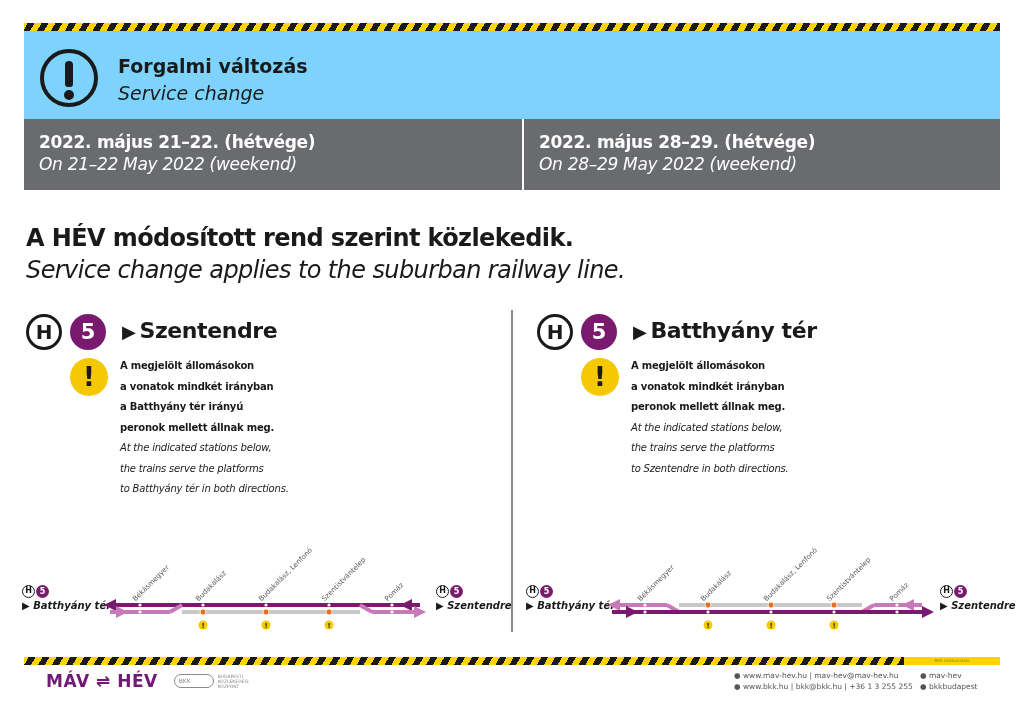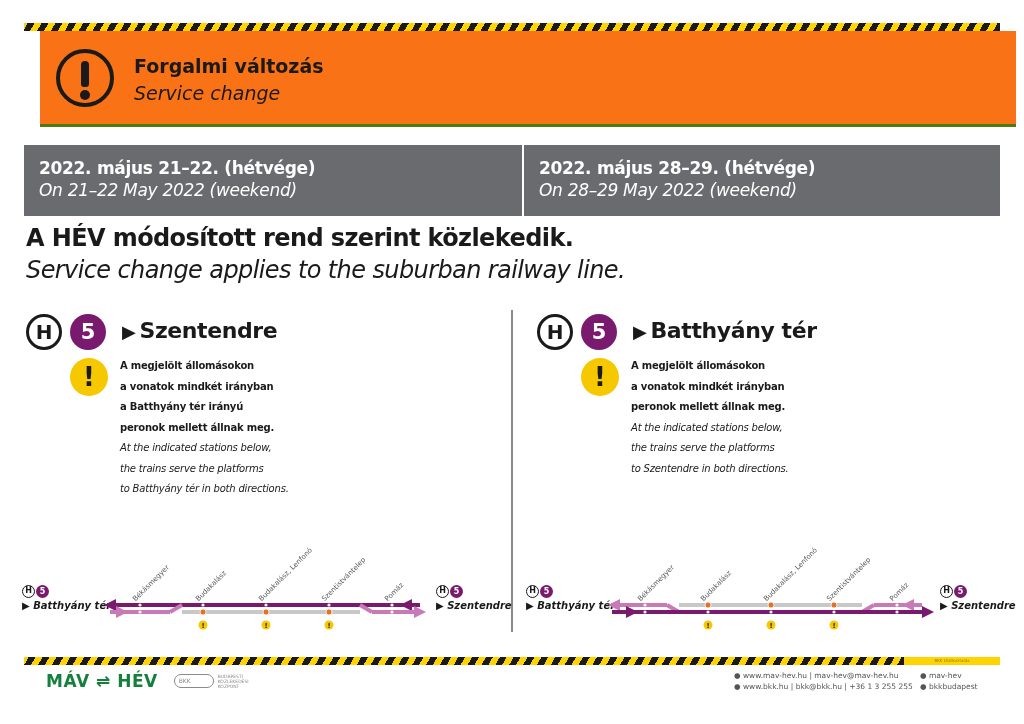--- a/index.html
+++ b/index.html
@@ -11,34 +11,34 @@
     background: repeating-linear-gradient(-60deg, #1a1a1a 0 6px, #ffd400 6px 12px);
   }
   .hazard.top { top: 23px; }
   .hazard.bottom { top: 657px; width: 880px; }
   .bkk-tag {
     position: absolute; left: 904px; top: 657px; width: 96px; height: 8px;
     background: #ffd400; font-size: 4px; color: #8a7a00; text-align: center; line-height: 8px;
   }
 
   .header-band {
-    position: absolute; left: 40px; top: 31px; width: 976px; height: 96px;
-    background: #f97316; border-bottom: 3px solid #4d7c0f;
+    position: absolute; left: 24px; top: 31px; width: 976px; height: 96px;
+    background: #7dd3fc; border-bottom: 6px solid #4d7c0f;
   }
   .alert-circle {
     position: absolute; left: 16px; top: 18px; width: 58px; height: 58px;
     border: 4px solid #1a1a1a; border-radius: 50%;
   }
   .alert-circle .bar { position: absolute; left: 21px; top: 8px; width: 8px; height: 26px; background: #1a1a1a; border-radius: 4px 4px 3px 3px; }
   .alert-circle .dot { position: absolute; left: 20px; top: 37px; width: 10px; height: 10px; background: #1a1a1a; border-radius: 50%; }
   .header-title { position: absolute; left: 94px; top: 24px; font-size: 19px; font-weight: bold; }
   .header-sub { position: absolute; left: 94px; top: 51px; font-size: 19px; font-style: italic; }
 
   .date-band {
-    position: absolute; left: 24px; top: 145px; width: 976px; height: 71px;
+    position: absolute; left: 24px; top: 119px; width: 976px; height: 71px;
     background: #6a6b6e; display: flex; gap: 22px;
   }
   .date-cell { flex: 1; padding: 13px 0 0 15px; color: #ffffff; }
   .date-cell + .date-cell { border-left: 2px solid #ffffff; }
   .date-hu { font-size: 17px; font-weight: bold; letter-spacing: -0.3px; }
   .date-en { font-size: 17px; font-style: italic; margin-top: 2px; letter-spacing: -0.3px; }
 
   .main-title { position: absolute; left: 26px; top: 224px; font-size: 24px; font-weight: bold; letter-spacing: -0.6px; }
   .main-sub { position: absolute; left: 26px; top: 256px; font-size: 24px; font-style: italic; letter-spacing: -0.6px; }
 
@@ -68,21 +68,21 @@
   .diagram { position: absolute; top: 555px; width: 480px; height: 80px; }
   .diagram.left { left: 0; }
   .diagram.right { left: 512px; }
   .mini-badges { position: absolute; top: 30px; font-size: 9px; }
   .mini-h { display: inline-block; width: 13px; height: 13px; border: 1.5px solid #1a1a1a; border-radius: 50%; text-align: center; line-height: 10px; font-weight: bold; font-size: 8px; vertical-align: middle; }
   .mini-5 { display: inline-block; width: 13px; height: 13px; background: #7a1a6e; border-radius: 50%; color: #fff; text-align: center; line-height: 13px; font-weight: bold; font-size: 8px; vertical-align: middle; margin-left: 1px; }
   .mini-dest { font-size: 10px; font-style: italic; font-weight: bold; margin-top: 2px; white-space: nowrap; }
   .station-label { position: absolute; font-size: 7px; color: #555; transform: rotate(-45deg); transform-origin: left bottom; white-space: nowrap; }
 
   .footer-logos { position: absolute; left: 46px; top: 671px; display: flex; align-items: center; gap: 16px; }
-  .mav-logo { font-size: 17px; font-weight: bold; color: #15803d; letter-spacing: 0.5px; }
+  .mav-logo { font-size: 17px; font-weight: bold; color: #701a75; letter-spacing: 0.5px; }
   .bkk-logo { display: flex; align-items: center; gap: 4px; }
   .bkk-pill { width: 40px; height: 14px; border: 1.5px solid #8a8a8a; border-radius: 7px; font-size: 6px; color: #8a8a8a; line-height: 11px; padding-left: 4px; }
   .bkk-text { font-size: 4.5px; color: #8a8a8a; line-height: 5px; }
   .footer-contacts { position: absolute; left: 734px; top: 670px; font-size: 7.5px; color: #555; line-height: 11px; }
   .footer-social { position: absolute; left: 920px; top: 670px; font-size: 7.5px; color: #555; line-height: 11px; }
 </style>
 </head>
 <body>
 
 <div class="hazard top"></div>

